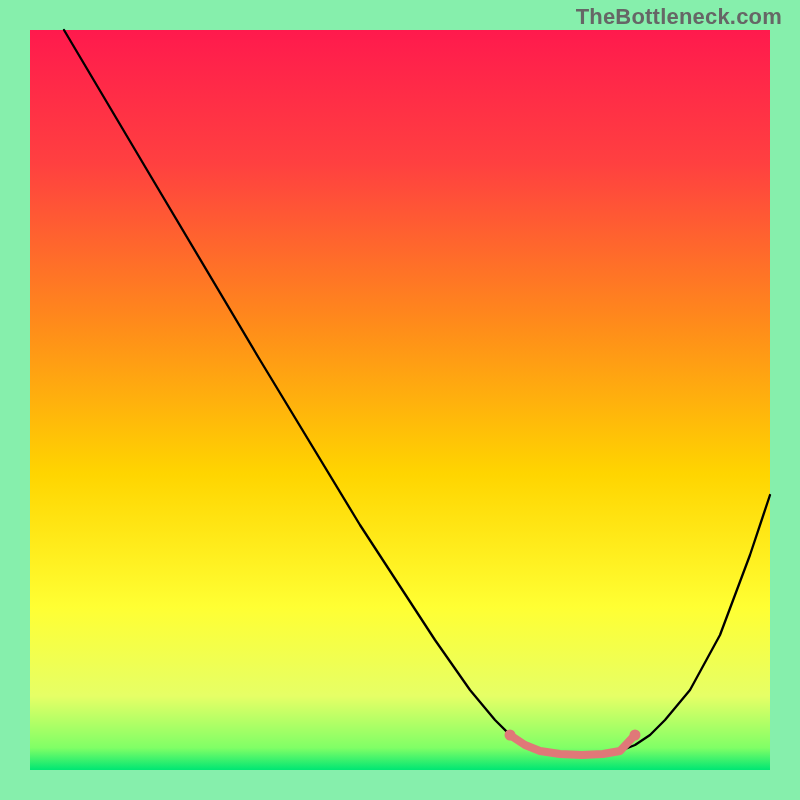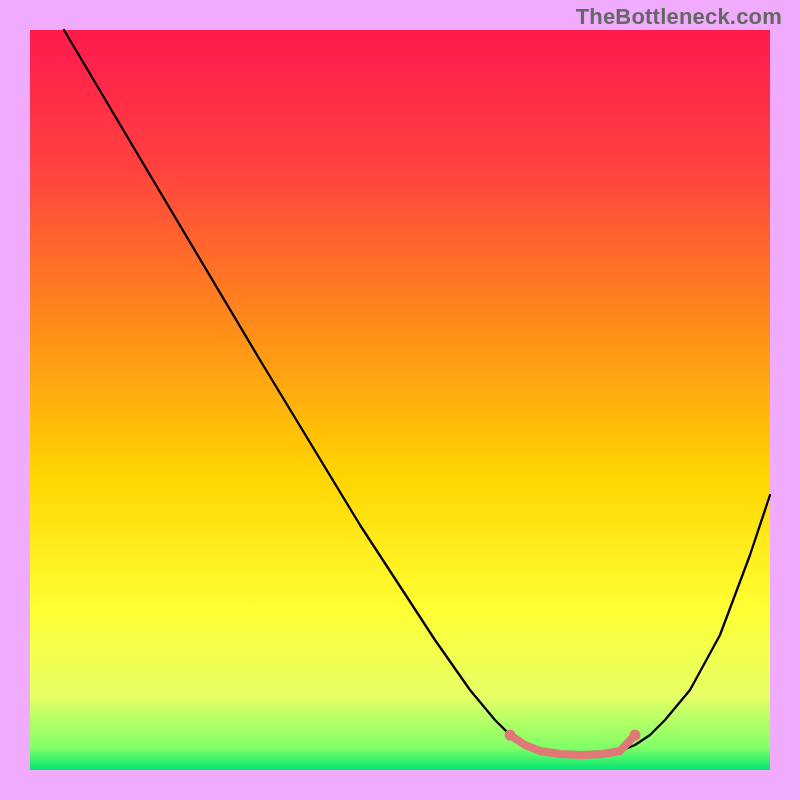--- a/index.html
+++ b/index.html
@@ -7,21 +7,21 @@
     padding: 0;
     width: 800px;
     height: 800px;
     background: #000;
     overflow: hidden;
   }
   .frame {
     position: relative;
     width: 800px;
     height: 800px;
-    background: #f0abfc;
+    background: #86efac;
   }
   .watermark {
     position: absolute;
     top: 4px;
     right: 18px;
     font-family: Arial, Helvetica, sans-serif;
     font-size: 22px;
     font-weight: 600;
     color: #666;
     letter-spacing: 0.2px;

